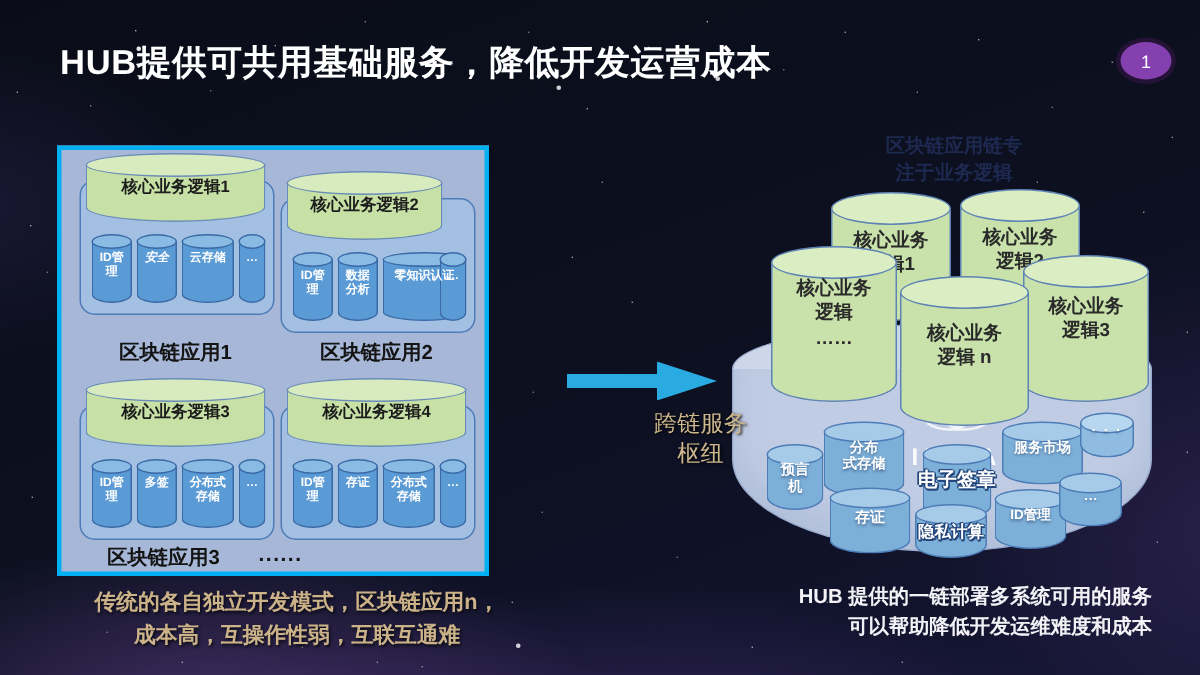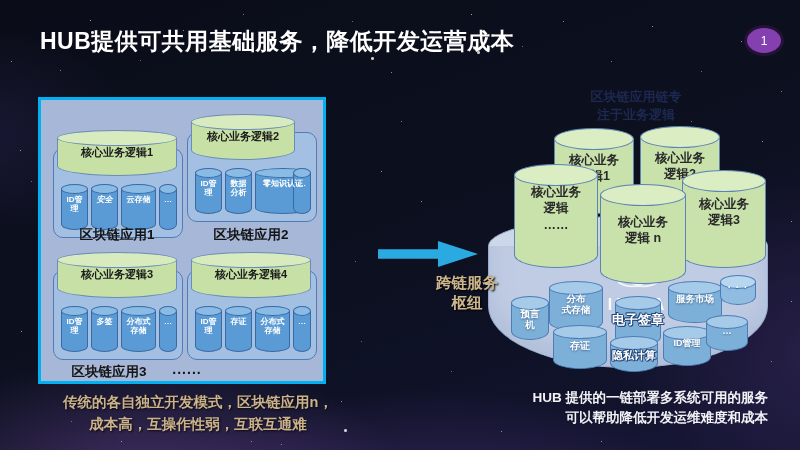--- a/index.html
+++ b/index.html
@@ -55,21 +55,21 @@
   .cyl.green-r{--ry:11px;--rb:13px;--cb:#c9e2ab;--ct:#daedc3;--bc:#5d82b4;}
   .green-r>.lbl{font-size:12.5px;font-weight:600;color:#2a2a2a;line-height:1.3;white-space:pre-line;}
   .cyl.svc{--ry:7px;--rb:9px;--cb:#7db0d9;--ct:#a6cbe9;--bc:#4d7cb6;}
   .svc>.lbl{top:12px;font-size:9.5px;font-weight:bold;color:#fff;line-height:1.2;white-space:pre-line;
     text-shadow:0 1px 2px rgba(20,40,80,.55);}
   .cyl.svc.lite{--cb:#8fbce0;--ct:#b7d6ef;}
   .outline-lbl{text-shadow:1px 0 #23457a,-1px 0 #23457a,0 1px #23457a,0 -1px #23457a,1px 1px #23457a,-1px -1px #23457a !important;}
   
   .arrow{left:378px;top:241px;width:100px;height:26px;background:#29abe2;z-index:2;
     clip-path:polygon(0 32%,60% 32%,60% 0,100% 50%,60% 100%,60% 68%,0 68%);}
-  .arrow-lbl{left:412px;top:273px;width:110px;text-align:center;color:#cdb78c;font-size:15.5px;font-weight:bold;
+  .arrow-lbl{left:412px;top:273px;width:110px;text-align:center;color:#cdb78c;font-size:15.5px;font-weight:normal;
     line-height:1.3;white-space:pre-line;text-shadow:1px 1px 2px #000;z-index:2;}
   
   .hub{left:478px;top:86px;width:312px;height:302px;z-index:1;}
   .hub-caption{position:absolute;left:58px;top:2px;width:200px;text-align:center;color:#1d2950;
     font-size:13px;font-weight:600;line-height:1.35;white-space:pre-line;z-index:1;}
   .disk-top{position:absolute;left:10px;top:130px;width:280px;height:60px;background:#cdd7ea;
     border:1px solid #98abce;border-radius:50%;z-index:3;box-sizing:border-box;}
   .disk-body{position:absolute;left:10px;top:160px;width:280px;height:122px;background:#c0cce3;
     border:1px solid #98abce;border-top:none;border-radius:0 0 50% 50%/0 0 62px 62px;z-index:3;box-sizing:border-box;
     box-shadow:inset 0 -14px 22px rgba(150,165,200,.35);}
@@ -89,21 +89,21 @@
 
 <div id="slide">
   <div class="stars"></div>
   <div class="stars big"></div>
 
   <div class="abs title">HUB提供可共用基础服务，降低开发运营成本</div>
   <div class="abs badge">1</div>
 
   <div class="abs panel">
 
-    <div class="app" style="left:12px;top:30px;padding-left:45px;">
+    <div class="app" style="left:12px;top:2px;padding-left:45px;">
       <div class="app-shell"></div>
       <div class="cyl green-l" style="left:4px;top:0;width:120px;height:46px;">
         <div class="bod"></div>
           <div class="top"></div>
         <div class="lbl">核心业务逻辑1</div>
       </div>
       <div class="cyl sm" style="left:8px;top:54px;width:27px;height:46px;">
         <div class="bod"></div>
           <div class="top"></div>
         <div class="lbl">ID管理</div>

